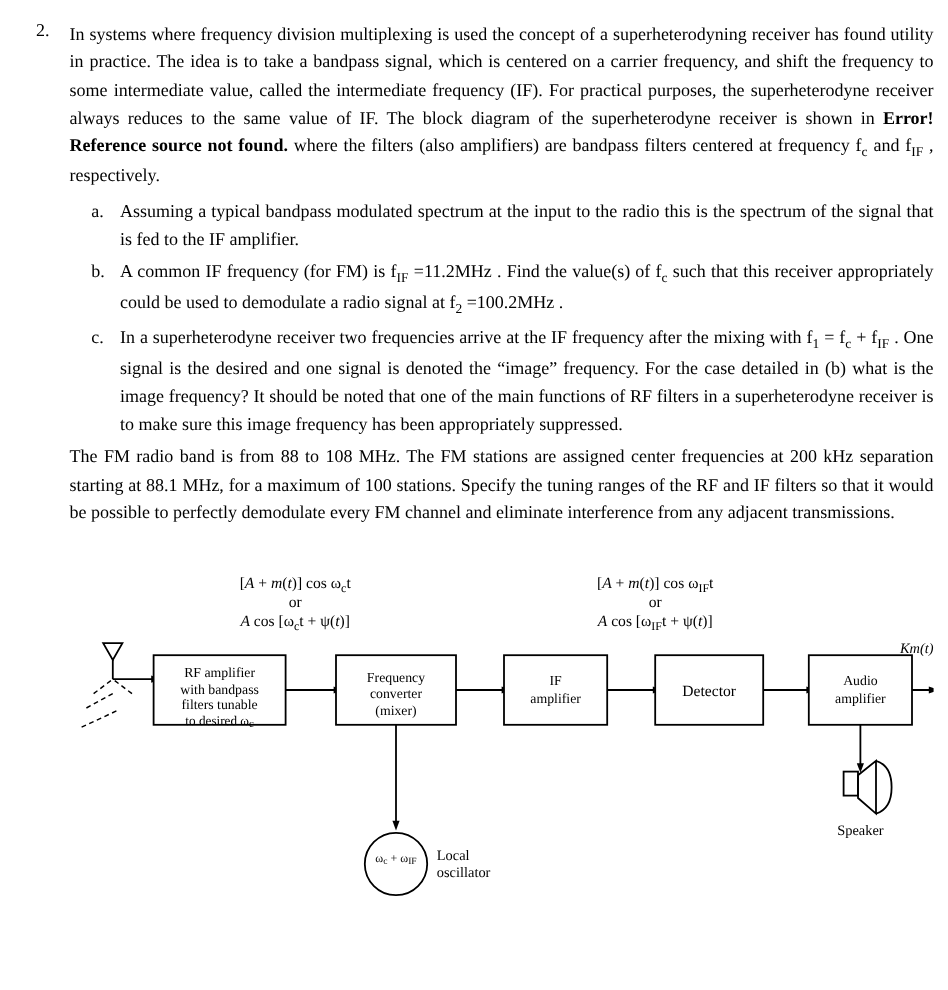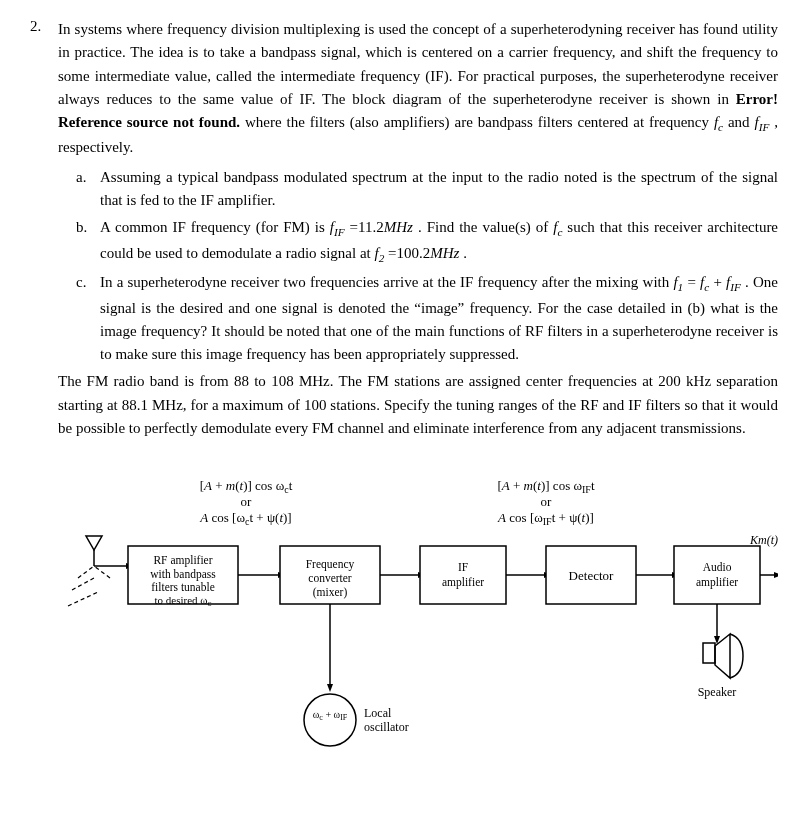--- a/index.html
+++ b/index.html
@@ -40,24 +40,24 @@
       line-height: 1.55;
     }
     .sub-label {
       min-width: 20px;
       font-size: 15px;
     }
     .sub-text {
       flex: 1;
     }
     .bold { font-weight: bold; }
-    .italic { font-style: italic; }
+    .italic { }
 
     
-    .math { font-style: italic; font-family: "Times New Roman", serif; }
+    .math { font-family: "Times New Roman", serif; }
     sub { font-size: 0.75em; vertical-align: sub; }
 
     
     .continuation {
       text-align: justify;
       line-height: 1.55;
       margin-top: 4px;
     }
 
     
@@ -77,28 +77,28 @@
   <div class="question-content">
     <div class="question-text">
       In systems where frequency division multiplexing is used the concept of a superheterodyning receiver has found utility in practice. The idea is to take a bandpass signal, which is centered on a carrier frequency, and shift the frequency to some intermediate value, called the intermediate frequency (IF). For practical purposes, the superheterodyne receiver always reduces to the same value of IF. The block diagram of the superheterodyne receiver is shown in <span class="bold">Error! Reference source not found.</span> where the filters (also amplifiers) are bandpass filters centered at frequency <span class="math">f<sub>c</sub></span> and <span class="math">f<sub>IF</sub></span> , respectively.
     </div>
 
     <div class="sub-items">
 
       <div class="sub-item">
         <div class="sub-label">a.</div>
         <div class="sub-text">
-          Assuming a typical bandpass modulated spectrum at the input to the radio noted is the spectrum of the signal that is fed to the IF amplifier.
+          Assuming a typical bandpass modulated spectrum at the input to the radio this is the spectrum of the signal that is fed to the IF amplifier.
         </div>
       </div>
 
       <div class="sub-item">
         <div class="sub-label">b.</div>
         <div class="sub-text">
-          A common IF frequency (for FM) is <span class="math">f<sub>IF</sub></span> =11.2<span class="italic">MHz</span> . Find the value(s) of <span class="math">f<sub>c</sub></span> such that this receiver <span>architecture</span> could be used to demodulate a radio signal at <span class="math">f<sub>2</sub></span> =100.2<span class="italic">MHz</span> .
+          A common IF frequency (for FM) is <span class="math">f<sub>IF</sub></span> =11.2<span class="italic">MHz</span> . Find the value(s) of <span class="math">f<sub>c</sub></span> such that this receiver <span>appropriately</span> could be used to demodulate a radio signal at <span class="math">f<sub>2</sub></span> =100.2<span class="italic">MHz</span> .
         </div>
       </div>
 
       <div class="sub-item">
         <div class="sub-label">c.</div>
         <div class="sub-text">
           In a superheterodyne receiver two frequencies arrive at the IF frequency after the mixing with <span class="math">f<sub>1</sub></span> = <span class="math">f<sub>c</sub></span> + <span class="math">f<sub>IF</sub></span> . One signal is the desired and one signal is denoted the “image” frequency. For the case detailed in (b) what is the image frequency? It should be noted that one of the main functions of RF filters in a superheterodyne receiver is to make sure this image frequency has been appropriately suppressed.
         </div>
       </div>
     </div>

